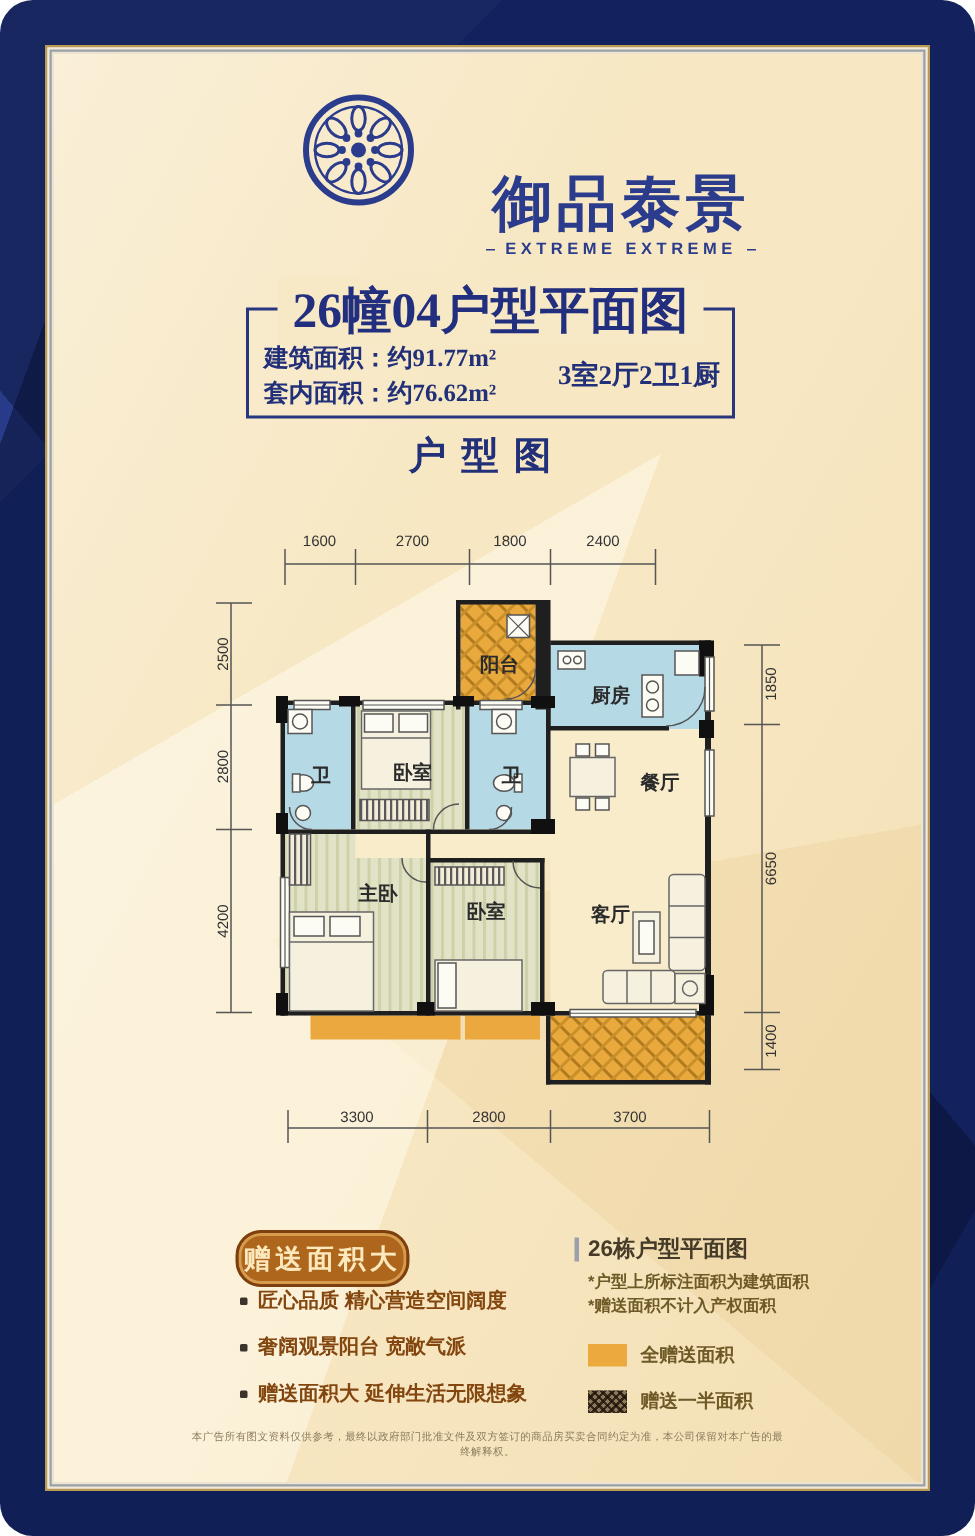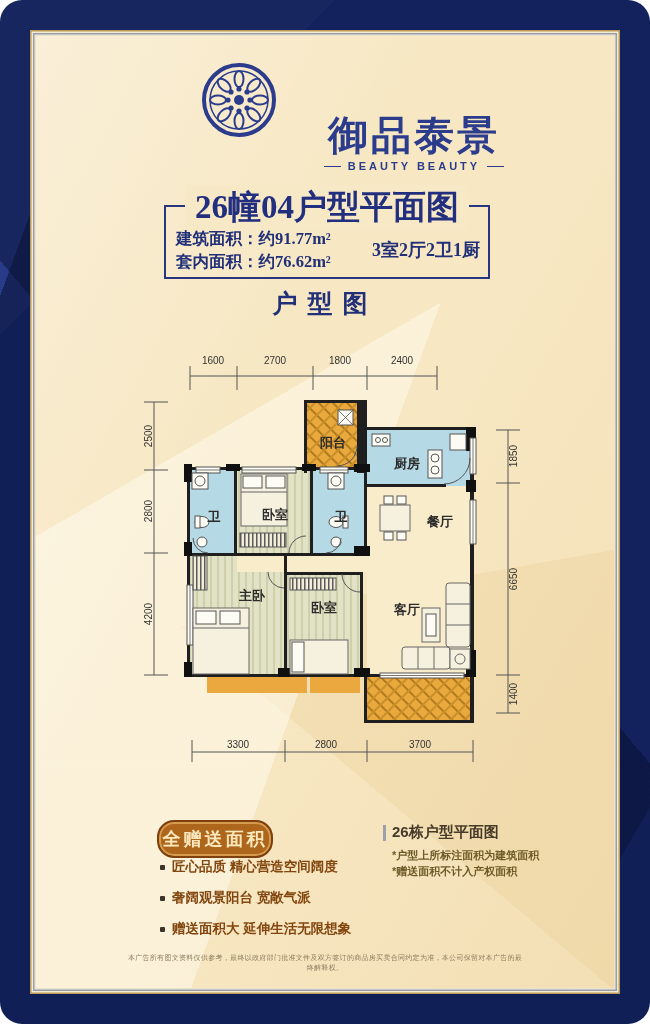--- a/index.html
+++ b/index.html
@@ -98,21 +98,21 @@
           <circle cx="47" cy="47" r="2.6"></circle>
         <circle cx="39" cy="50" r="2.6"></circle>
           <circle cx="31" cy="47" r="2.6"></circle>
         <circle cx="28" cy="39" r="2.6"></circle>
           <circle cx="31" cy="31" r="2.6"></circle>
       </g>
     </svg>
     <div class="abs brand-cn">御品泰景</div>
     <div class="abs brand-en">
       <span class="line"></span>
-      <span class="txt">BEAUTY BEAUTY</span>
+      <span class="txt">EXTREME EXTREME</span>
       <span class="line"></span>
     </div>
 
   </div>
 
   <div class="abs banner">
     <div class="banner-title">26幢04户型平面图</div>
     <div class="info-row">
       <div class="info-left">
         <div>建筑面积：约91.77m²</div>
@@ -327,21 +327,21 @@
         <line class="dimline" x1="145" y1="390" x2="145" y2="412"></line>
         <line class="dimline" x1="227" y1="390" x2="227" y2="412"></line>
         <line class="dimline" x1="333" y1="390" x2="333" y2="412"></line>
         <text class="dim-label" text-anchor="middle" x="98" y="398">3300</text>
         <text class="dim-label" text-anchor="middle" x="186" y="398">2800</text>
         <text class="dim-label" text-anchor="middle" x="280" y="398">3700</text>
       </g>
     </svg>
   </div>
 
-  <div class="abs badge">全赠送面积</div>
+  <div class="abs badge">赠送面积大</div>
   <div class="abs bullets">
     <div class="bullet-row">
       <span class="dot"></span>
       <span class="bullet-text">匠心品质 精心营造空间阔度</span>
     </div>
     <div class="bullet-row">
       <span class="dot"></span>
       <span class="bullet-text">奢阔观景阳台 宽敞气派</span>
     </div>
     <div class="bullet-row">
@@ -352,16 +352,26 @@
 
   <div class="abs rightcol">
     <div class="rc-header">
       <span class="rc-bar"></span>
       <span class="rc-title">26栋户型平面图</span>
     </div>
     <div class="rc-notes">
       <div class="note-line">*户型上所标注面积为建筑面积</div>
       <div class="note-line">*赠送面积不计入产权面积</div>
     </div>
+    <div class="legend">
+      <div class="legend-row">
+        <span class="sw sw1"></span>
+        <span class="legend-label">全赠送面积</span>
+      </div>
+      <div class="legend-row">
+        <span class="sw sw2"></span>
+        <span class="legend-label">赠送一半面积</span>
+      </div>
+    </div>
   </div>
 
   <div class="abs disclaimer">本广告所有图文资料仅供参考，最终以政府部门批准文件及双方签订的商品房买卖合同约定为准，本公司保留对本广告的最终解释权。</div>
 </div>
 
 </body></html>

